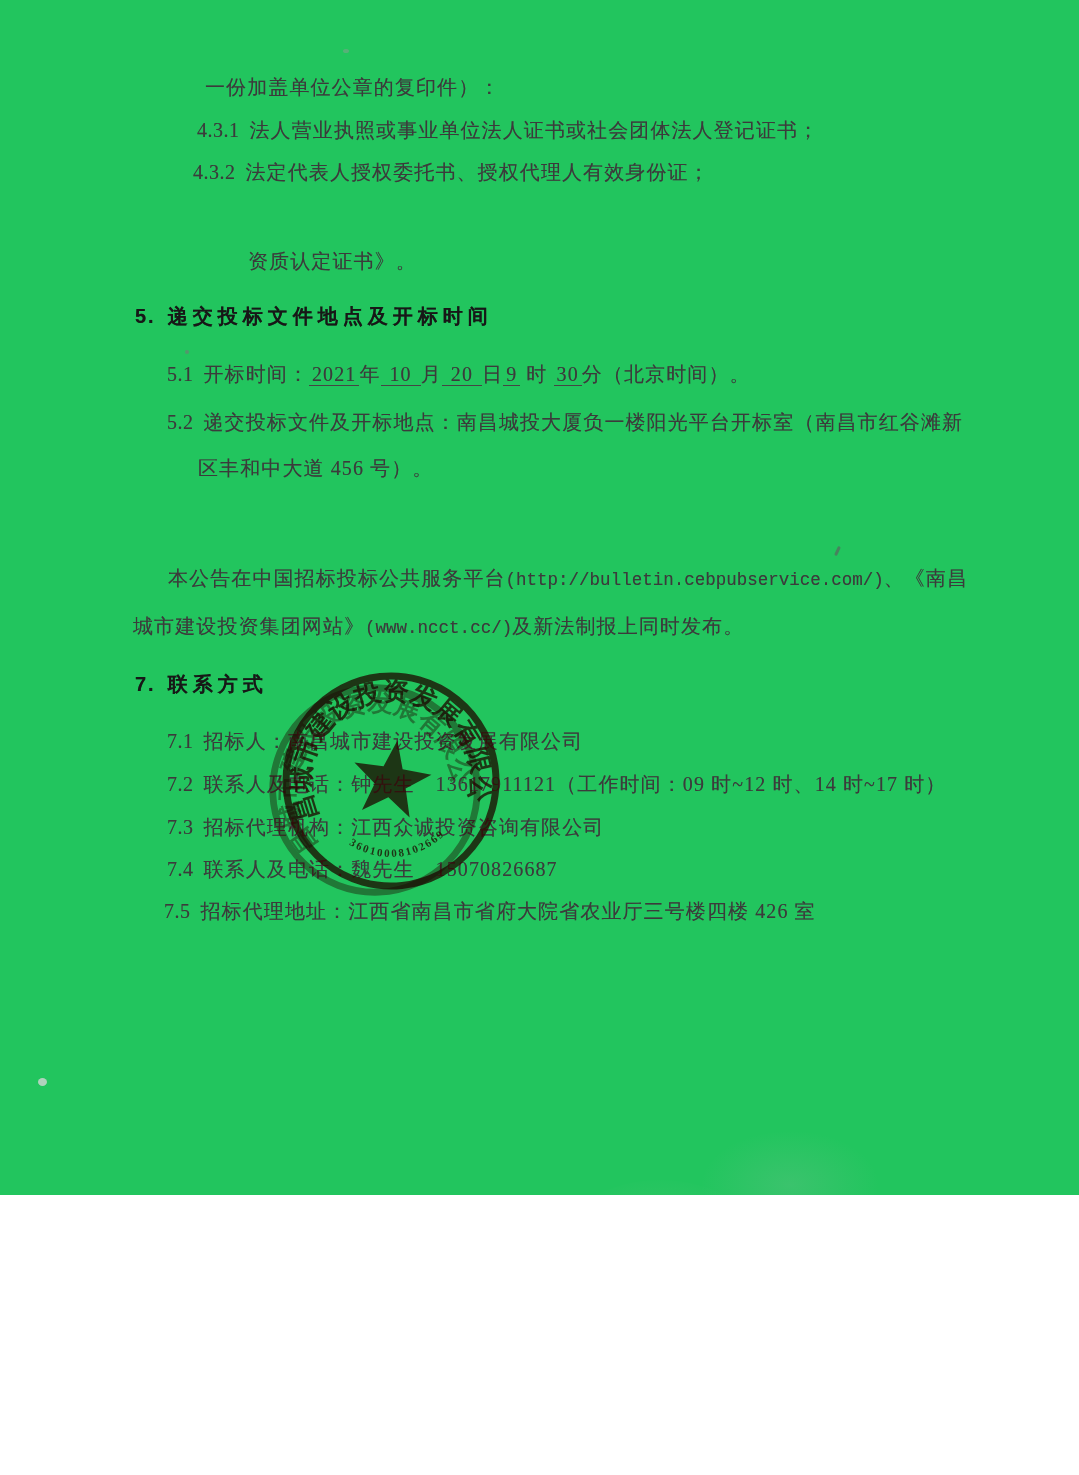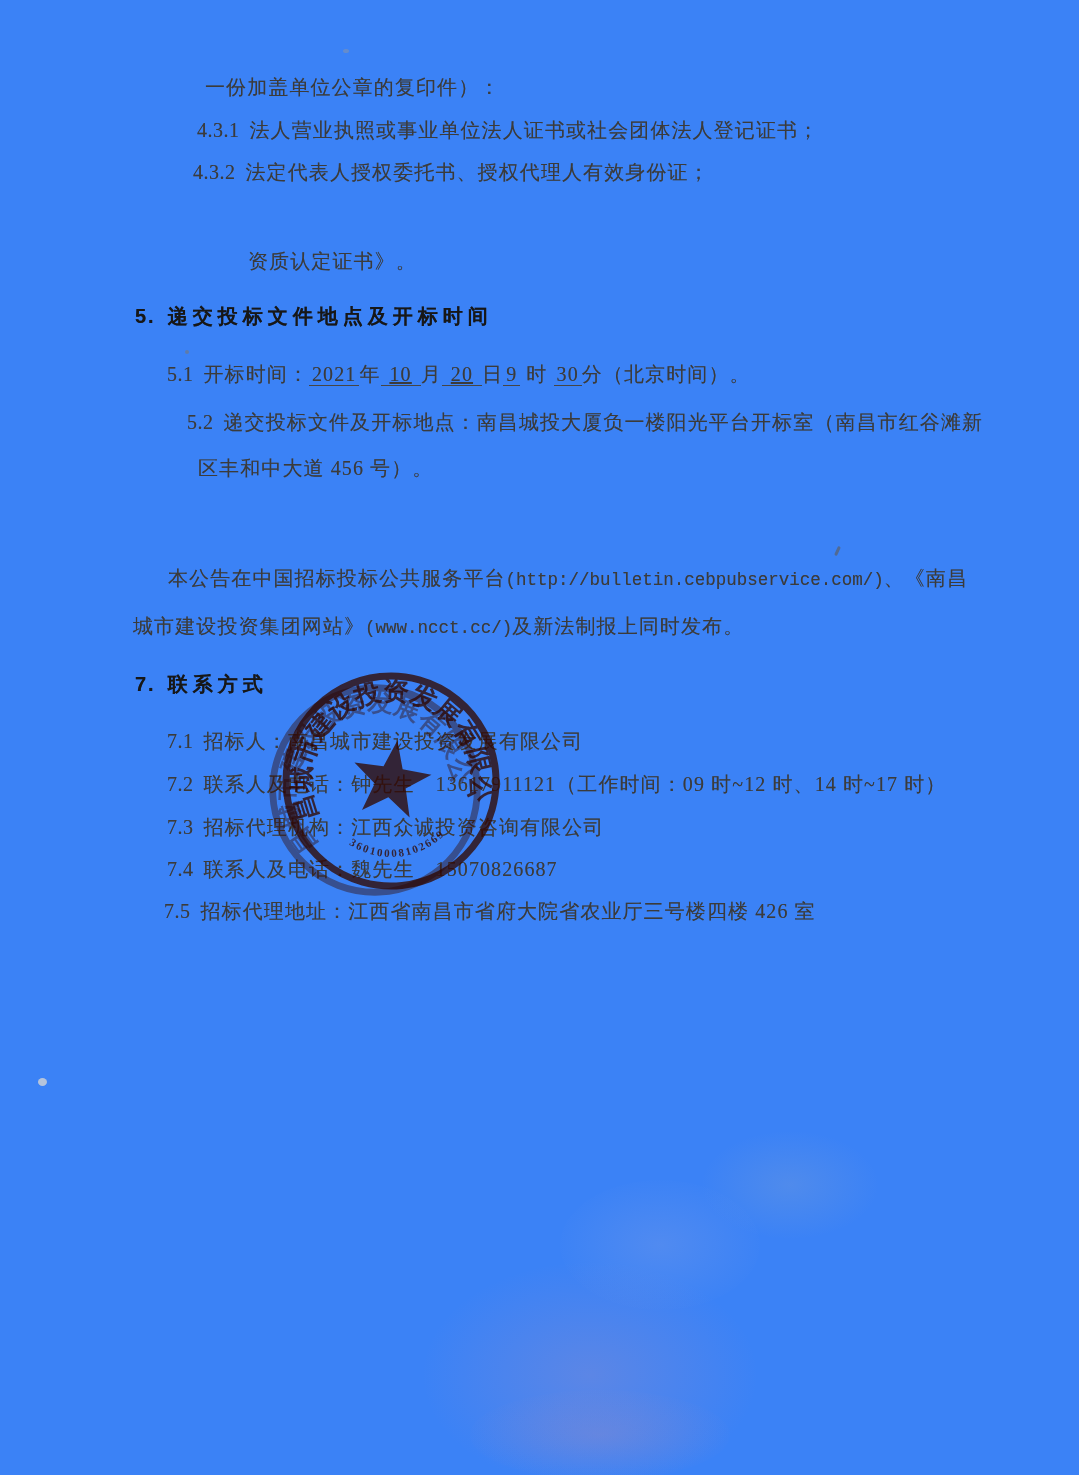--- a/index.html
+++ b/index.html
@@ -1,19 +1,19 @@
 <!DOCTYPE html>
 <html><head>
 <meta charset="utf-8">
 <style>
   html,body{margin:0;padding:0;background:#ffffff;}
   .page{
     position:relative;
-    width:1079px;height:1475px;
-    background:#3b82f6;
+    width:1079px;height:1195px;
+    background:#22c55e;
     overflow:hidden;
     font-family:"Liberation Serif","DejaVu Serif",serif;
     color:#3b3b3b;
   }
   .line{
     position:absolute;
     font-size:20px;
     letter-spacing:1.1px;
     white-space:nowrap;
     color:#3b3b3b;
@@ -30,21 +30,21 @@
     white-space:nowrap;
     text-shadow:0 0 0.5px rgba(20,20,20,.6);
   }
   .heading .hnum{letter-spacing:2px;margin-right:12px;}
   .mono{
     font-family:"Liberation Mono","DejaVu Sans Mono",monospace;
     font-size:17.5px;
     letter-spacing:0;
   }
   .u{border-bottom:1.6px solid #454545;padding:0 3px;}
-  .uw{border-bottom:1.6px solid #454545;padding:0 9px;text-decoration:underline;}
+  .uw{border-bottom:1.6px solid #454545;padding:0 9px;}
   
   .seal{
     position:absolute;
     mix-blend-mode:multiply;
     pointer-events:none;
   }
   .seal.main{left:276px;top:662px;width:230px;height:238px;opacity:.93;transform:rotate(-6deg);}
   .seal.ghost{left:263px;top:674px;width:224px;height:232px;opacity:.5;transform:rotate(-24deg);}
   .seal text{
     font-family:"Liberation Serif","DejaVu Serif",serif;
@@ -82,21 +82,21 @@
   </div>
 
   <div class="heading" style="left:135px;top:303px;">
     <span class="hnum">5.</span><span>递交投标文件地点及开标时间</span>
   </div>
 
   <div class="line" style="left:167px;top:361px;">
     <span class="num">5.1</span><span>开标时间：</span><span class="u">2021</span><span>年</span><span class="uw">10</span><span>月</span><span class="uw">20</span><span>日</span><span class="u">9</span> <span>时</span> <span class="u">30</span><span>分（北京时间）。</span>
   </div>
 
-  <div class="line" style="left:167px;top:409px;margin-left:20px;">
+  <div class="line" style="left:167px;top:409px;">
     <span class="num">5.2</span><span>递交投标文件及开标地点：南昌城投大厦负一楼阳光平台开标室（南昌市红谷滩新</span>
   </div>
   <div class="line" style="left:198px;top:455px;">
     <span>区丰和中大道 456 号）。</span>
   </div>
 
 
   <div class="line" style="left:133px;top:613px;">
     <span>城市建设投资集团网站》</span><span class="mono">(www.ncct.cc/)</span><span>及新法制报上同时发布。</span>
   </div>

